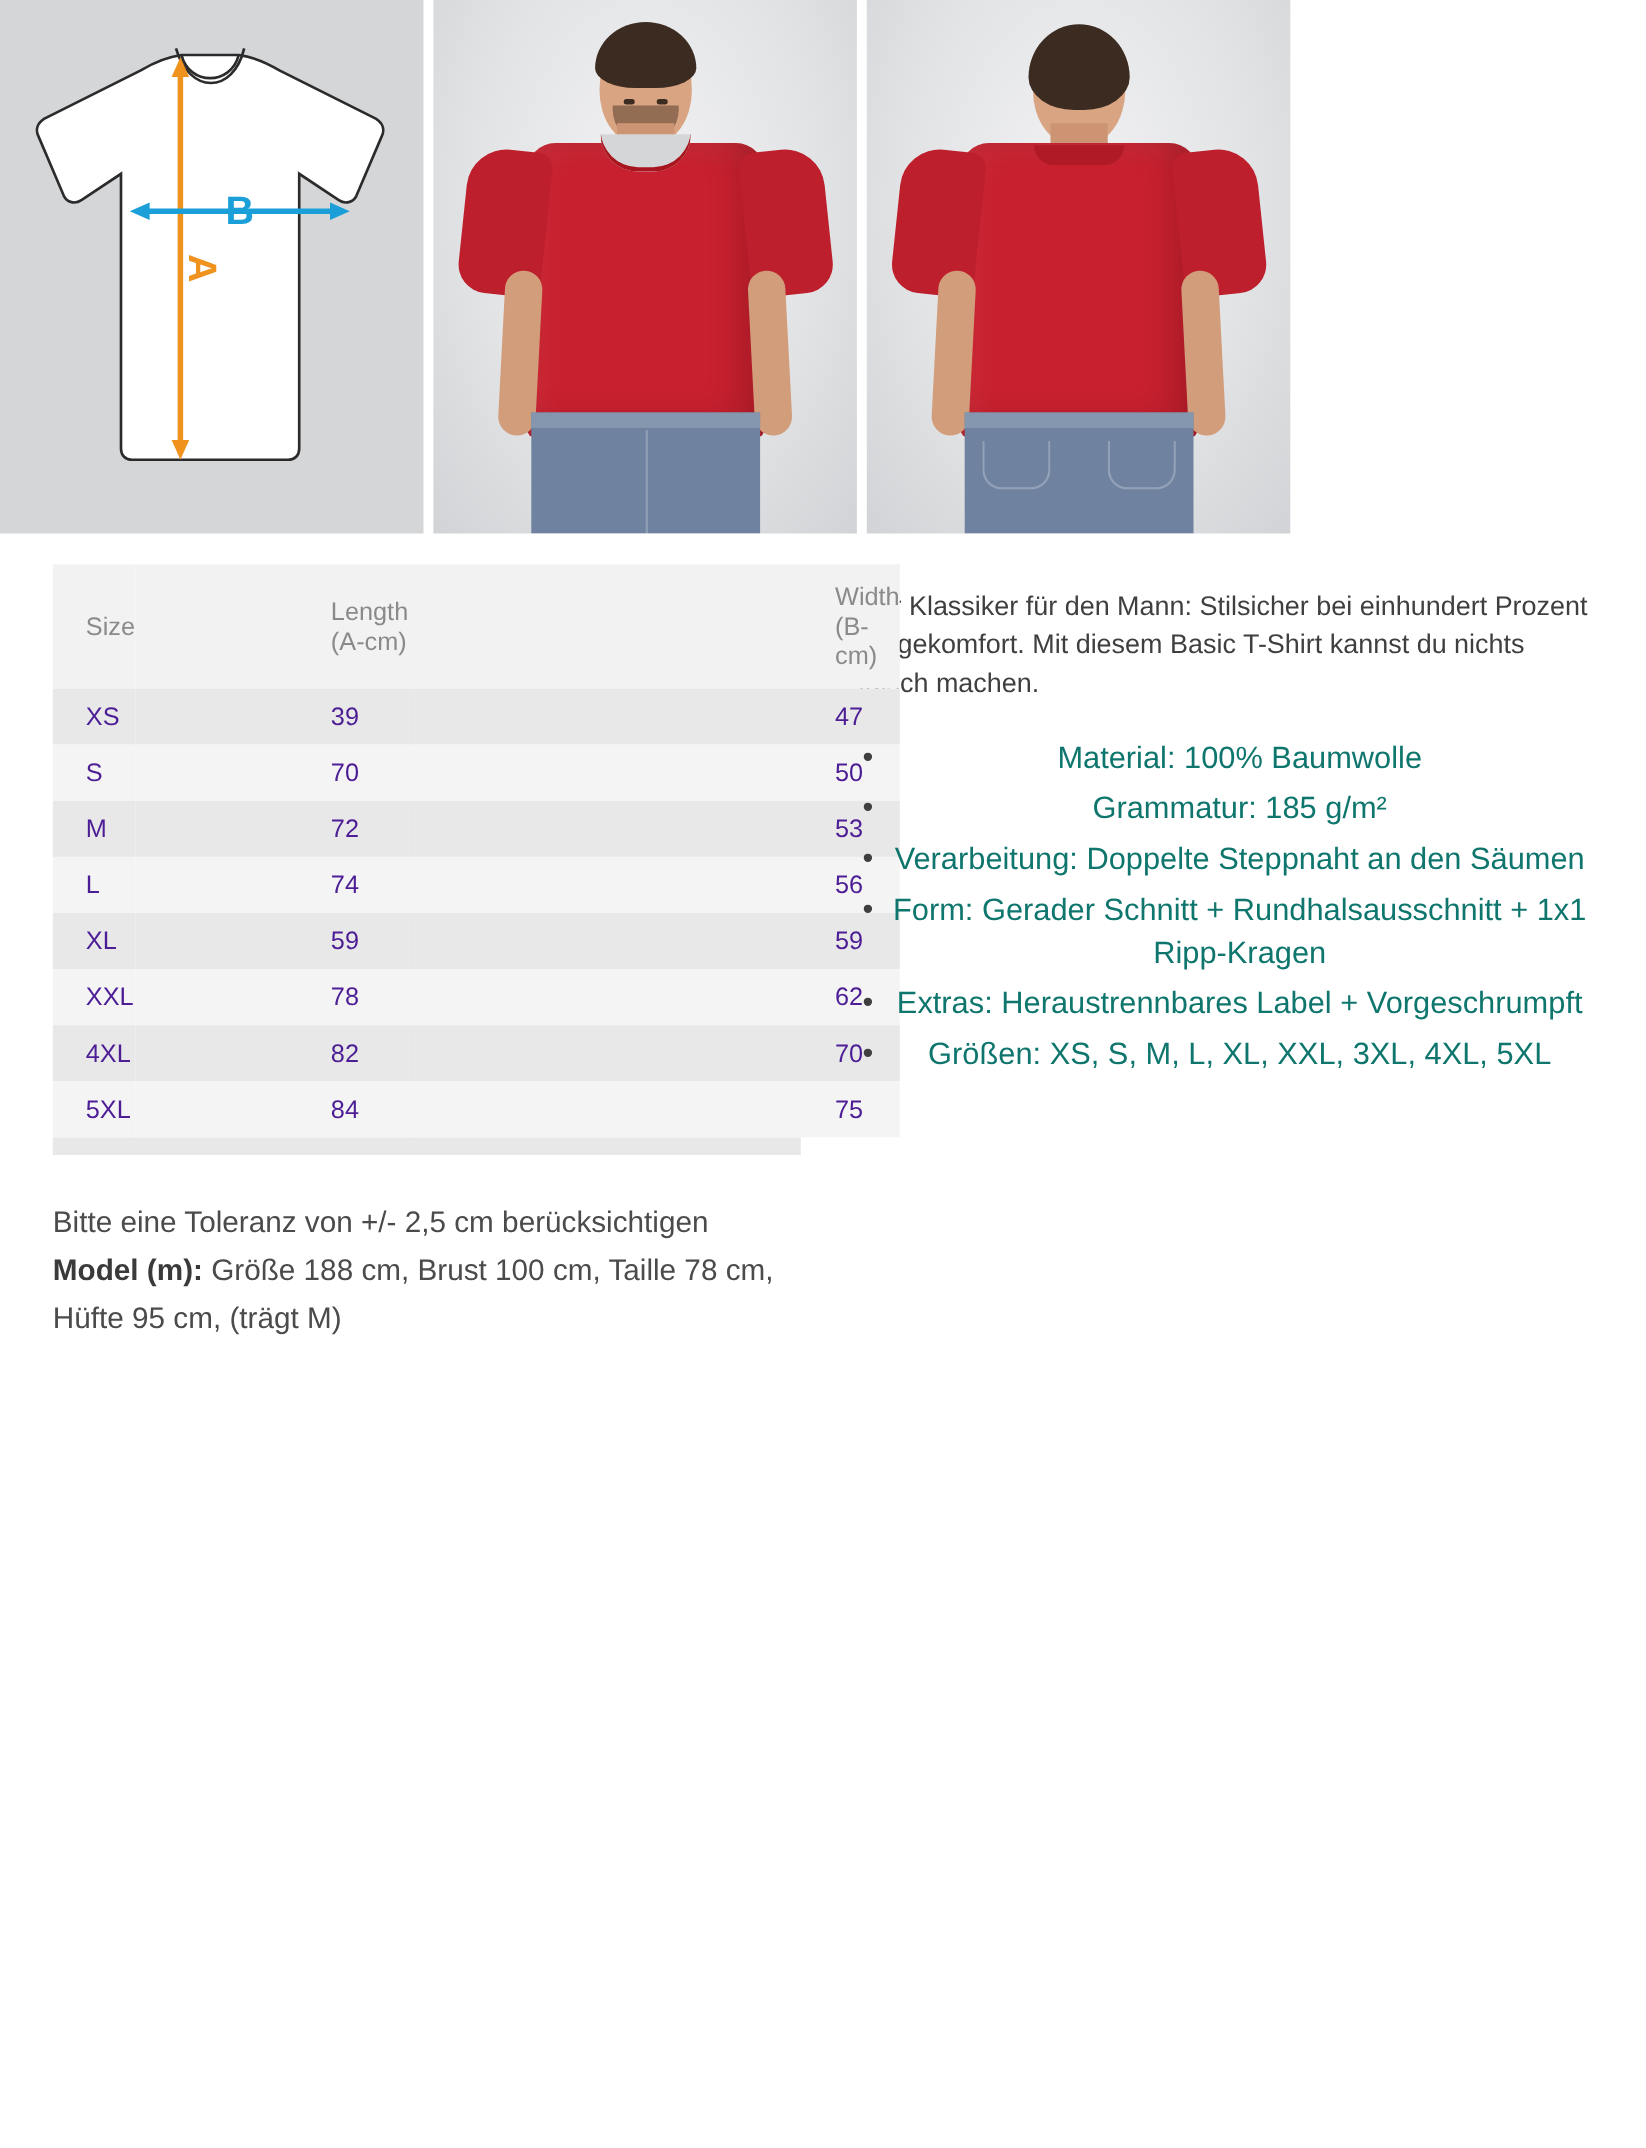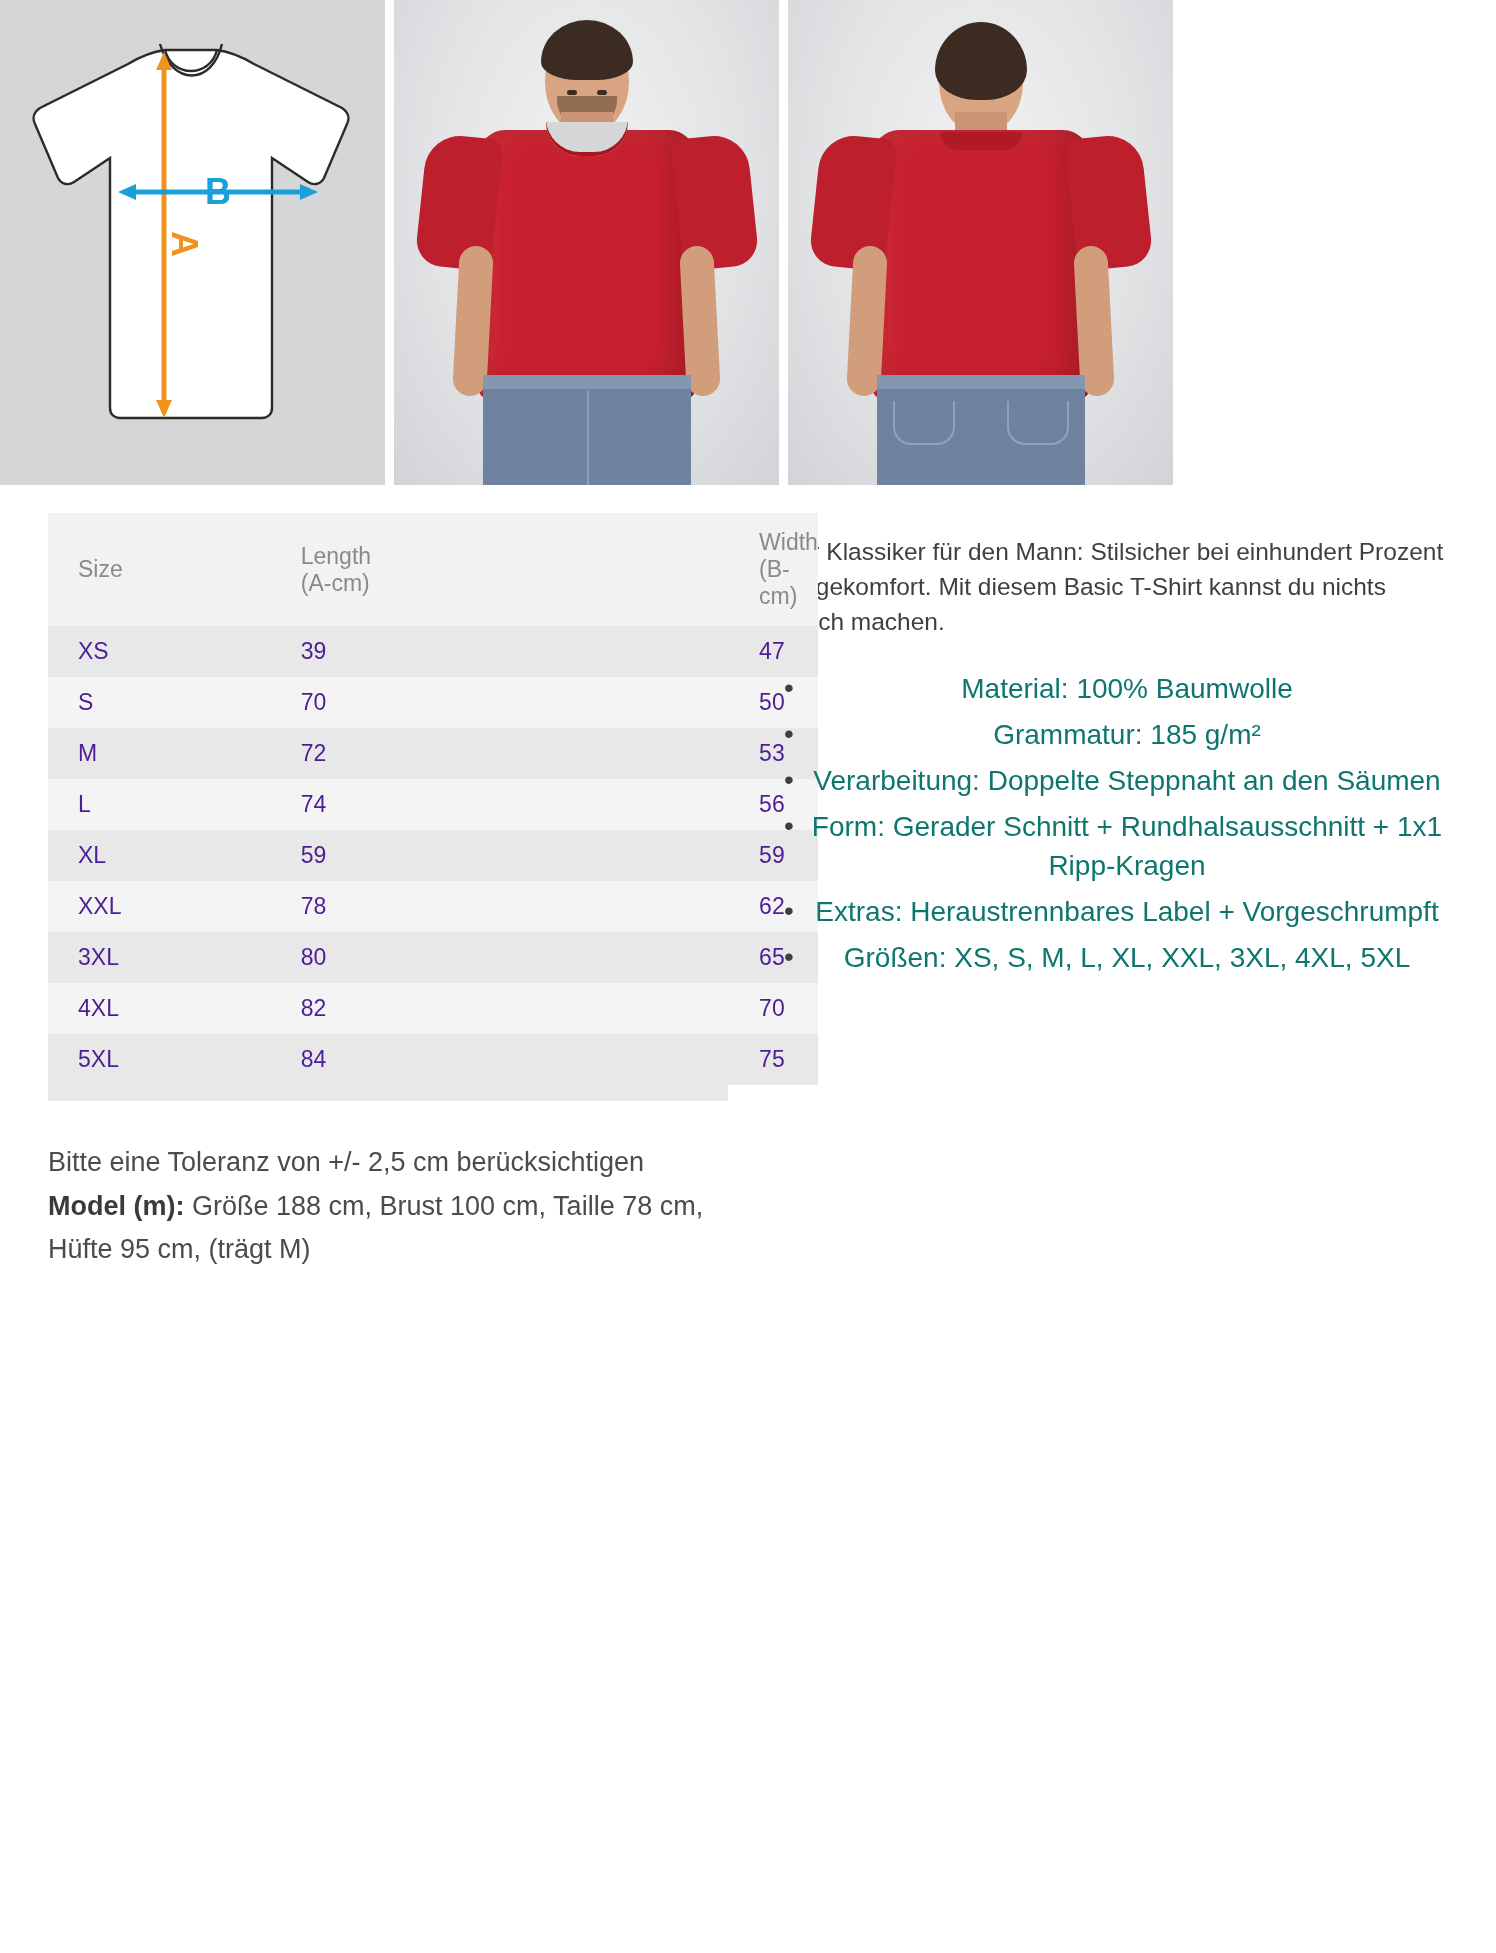--- a/index.html
+++ b/index.html
@@ -368,25 +368,20 @@
             <td class="col-size">XL</td>
             <td class="col-length">59</td>
             <td class="col-width">59</td>
           </tr>
           <tr>
             <td class="col-size">XXL</td>
             <td class="col-length">78</td>
             <td class="col-width">62</td>
           </tr>
           <tr>
-            <td class="col-size">3XL</td>
-            <td class="col-length">80</td>
-            <td class="col-width">65</td>
-          </tr>
-          <tr>
             <td class="col-size">4XL</td>
             <td class="col-length">82</td>
             <td class="col-width">70</td>
           </tr>
           <tr>
             <td class="col-size">5XL</td>
             <td class="col-length">84</td>
             <td class="col-width">75</td>
           </tr>
         </tbody>

